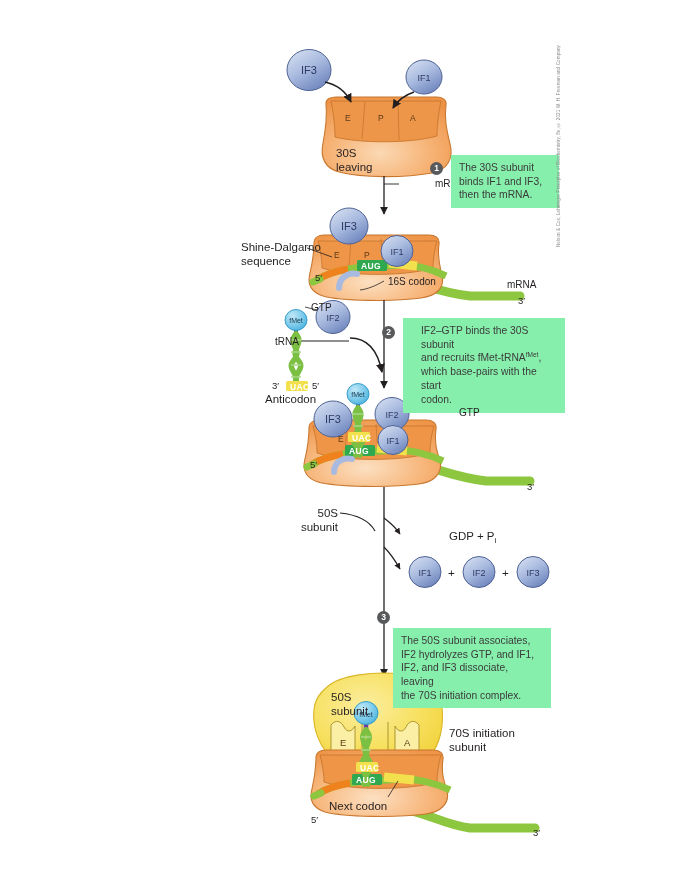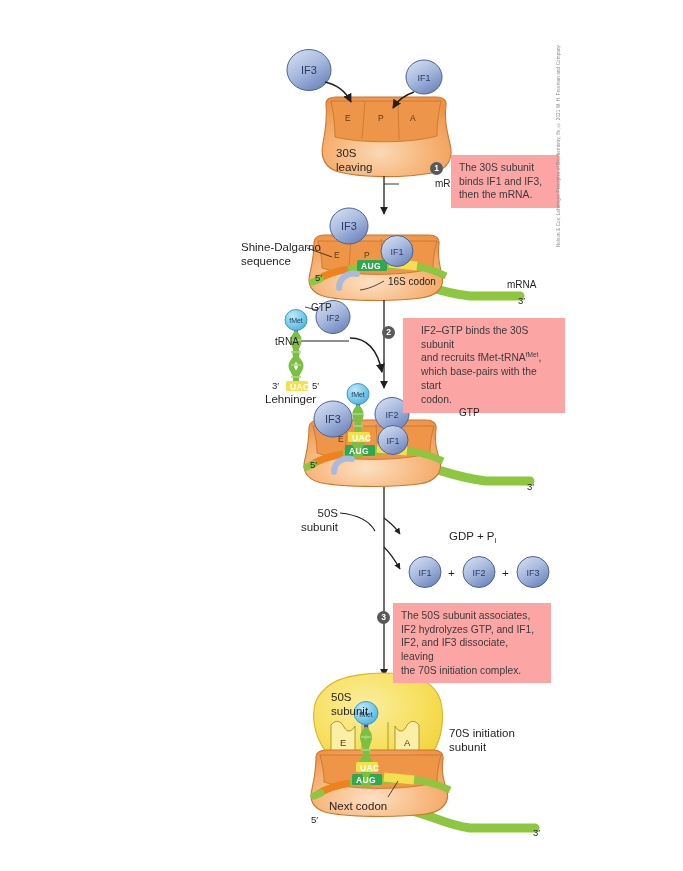--- a/index.html
+++ b/index.html
@@ -2,21 +2,21 @@
 <html><head>
 <meta charset="utf-8">
 <style>
   html,body{margin:0;padding:0;background:#ffffff;}
   body{width:683px;height:871px;position:relative;overflow:hidden;
        font-family:"Liberation Sans", sans-serif;color:#231f20;}
   .stage{position:absolute;left:0;top:0;width:683px;height:871px;}
   svg.layer{position:absolute;left:0;top:0;width:683px;height:871px;}
   .lbl{position:absolute;font-size:11.5px;color:#231f20;line-height:1.22;white-space:pre;}
   .lbl.sm{font-size:10px;padding-left:32px;}
-  .callout{position:absolute;background:#fca5a5;color:#3b3b3b;
+  .callout{position:absolute;background:#86efac;color:#3b3b3b;
            font-size:10.3px;line-height:1.33;padding:6px 8px 6px 8px;}
   .stepnum{position:absolute;width:13px;height:13px;border-radius:50%;
            background:#58595b;color:#fff;font-size:8.5px;line-height:13px;
            text-align:center;font-weight:bold;}
   .credit{position:absolute;font-size:4.6px;color:#8a8a8a;
           writing-mode:vertical-rl;transform:rotate(180deg);
           letter-spacing:.1px;white-space:nowrap;}
   .site{position:absolute;font-size:8.5px;color:#5a3a18;}
   .tick{position:absolute;font-size:9.5px;color:#231f20;}
   .codon{position:absolute;font-size:8.5px;color:#ffffff;font-weight:bold;letter-spacing:.3px;}
@@ -261,21 +261,21 @@
 <div class="tick" style="left:315px;top:272px;">5′</div>
 <div class="lbl sm" style="left:356px;top:276px;">16S codon</div>
 <div class="lbl sm" style="left:475px;top:279px;">mRNA</div>
 <div class="tick" style="left:518px;top:295px;">3′</div>
 
 <div class="lbl sm" style="left:279px;top:302px;">GTP</div>
 <div class="lbl sm" style="left:243px;top:336px;">tRNA</div>
 <div class="tick" style="left:272px;top:380px;">3′</div>
 <div class="codon" style="left:290px;top:382px;">UAC</div>
 <div class="tick" style="left:312px;top:380px;">5′</div>
-<div class="lbl" style="left:265px;top:392px;">Lehninger</div>
+<div class="lbl" style="left:265px;top:392px;">Anticodon</div>
 
 <div class="stepnum" style="left:382px;top:326px;">2</div>
 <div class="callout" style="left:403px;top:318px;width:136px;padding-left:18px;"><span style="white-space:pre-line;">IF2–GTP binds the 30S subunit
 and recruits fMet-tRNA</span><sup style="font-size:6.5px;">fMet</sup><span style="white-space:pre-line;">,
 which base-pairs with the start
 codon.</span></div>
 
 <div class="site" style="left:338px;top:434px;">E</div>
 <div class="codon" style="left:352px;top:433px;">UAC</div>
 <div class="codon" style="left:349px;top:446px;">AUG</div>
@@ -283,21 +283,21 @@
 <div class="tick" style="left:310px;top:459px;">5′</div>
 <div class="tick" style="left:527px;top:481px;">3′</div>
 
 <div class="lbl" style="left:284px;top:506px;text-align:right;width:54px;white-space:pre-line;">50S
 subunit</div>
 <div class="lbl" style="left:404px;top:529px;margin-left:45px;"><span>GDP + P</span><sub style="font-size:8px;">i</sub></div>
 <div class="lbl" style="left:448px;top:566px;">+</div>
 <div class="lbl" style="left:502px;top:566px;">+</div>
 
 <div class="stepnum" style="left:377px;top:611px;">3</div>
-<div class="callout" style="left:393px;top:603px;width:142px;white-space:pre-line;">The 50S subunit associates,
+<div class="callout" style="left:393px;top:628px;width:142px;white-space:pre-line;">The 50S subunit associates,
 IF2 hydrolyzes GTP, and IF1,
 IF2, and IF3 dissociate, leaving
 the 70S initiation complex.</div>
 
 <div class="lbl" style="left:331px;top:690px;white-space:pre-line;">50S
 subunit</div>
 <div class="site" style="left:340px;top:737px;font-size:9.5px;">E</div>
 <div class="site" style="left:404px;top:737px;font-size:9.5px;">A</div>
 <div class="codon" style="left:360px;top:763px;">UAC</div>
 <div class="codon" style="left:356px;top:775px;">AUG</div>

